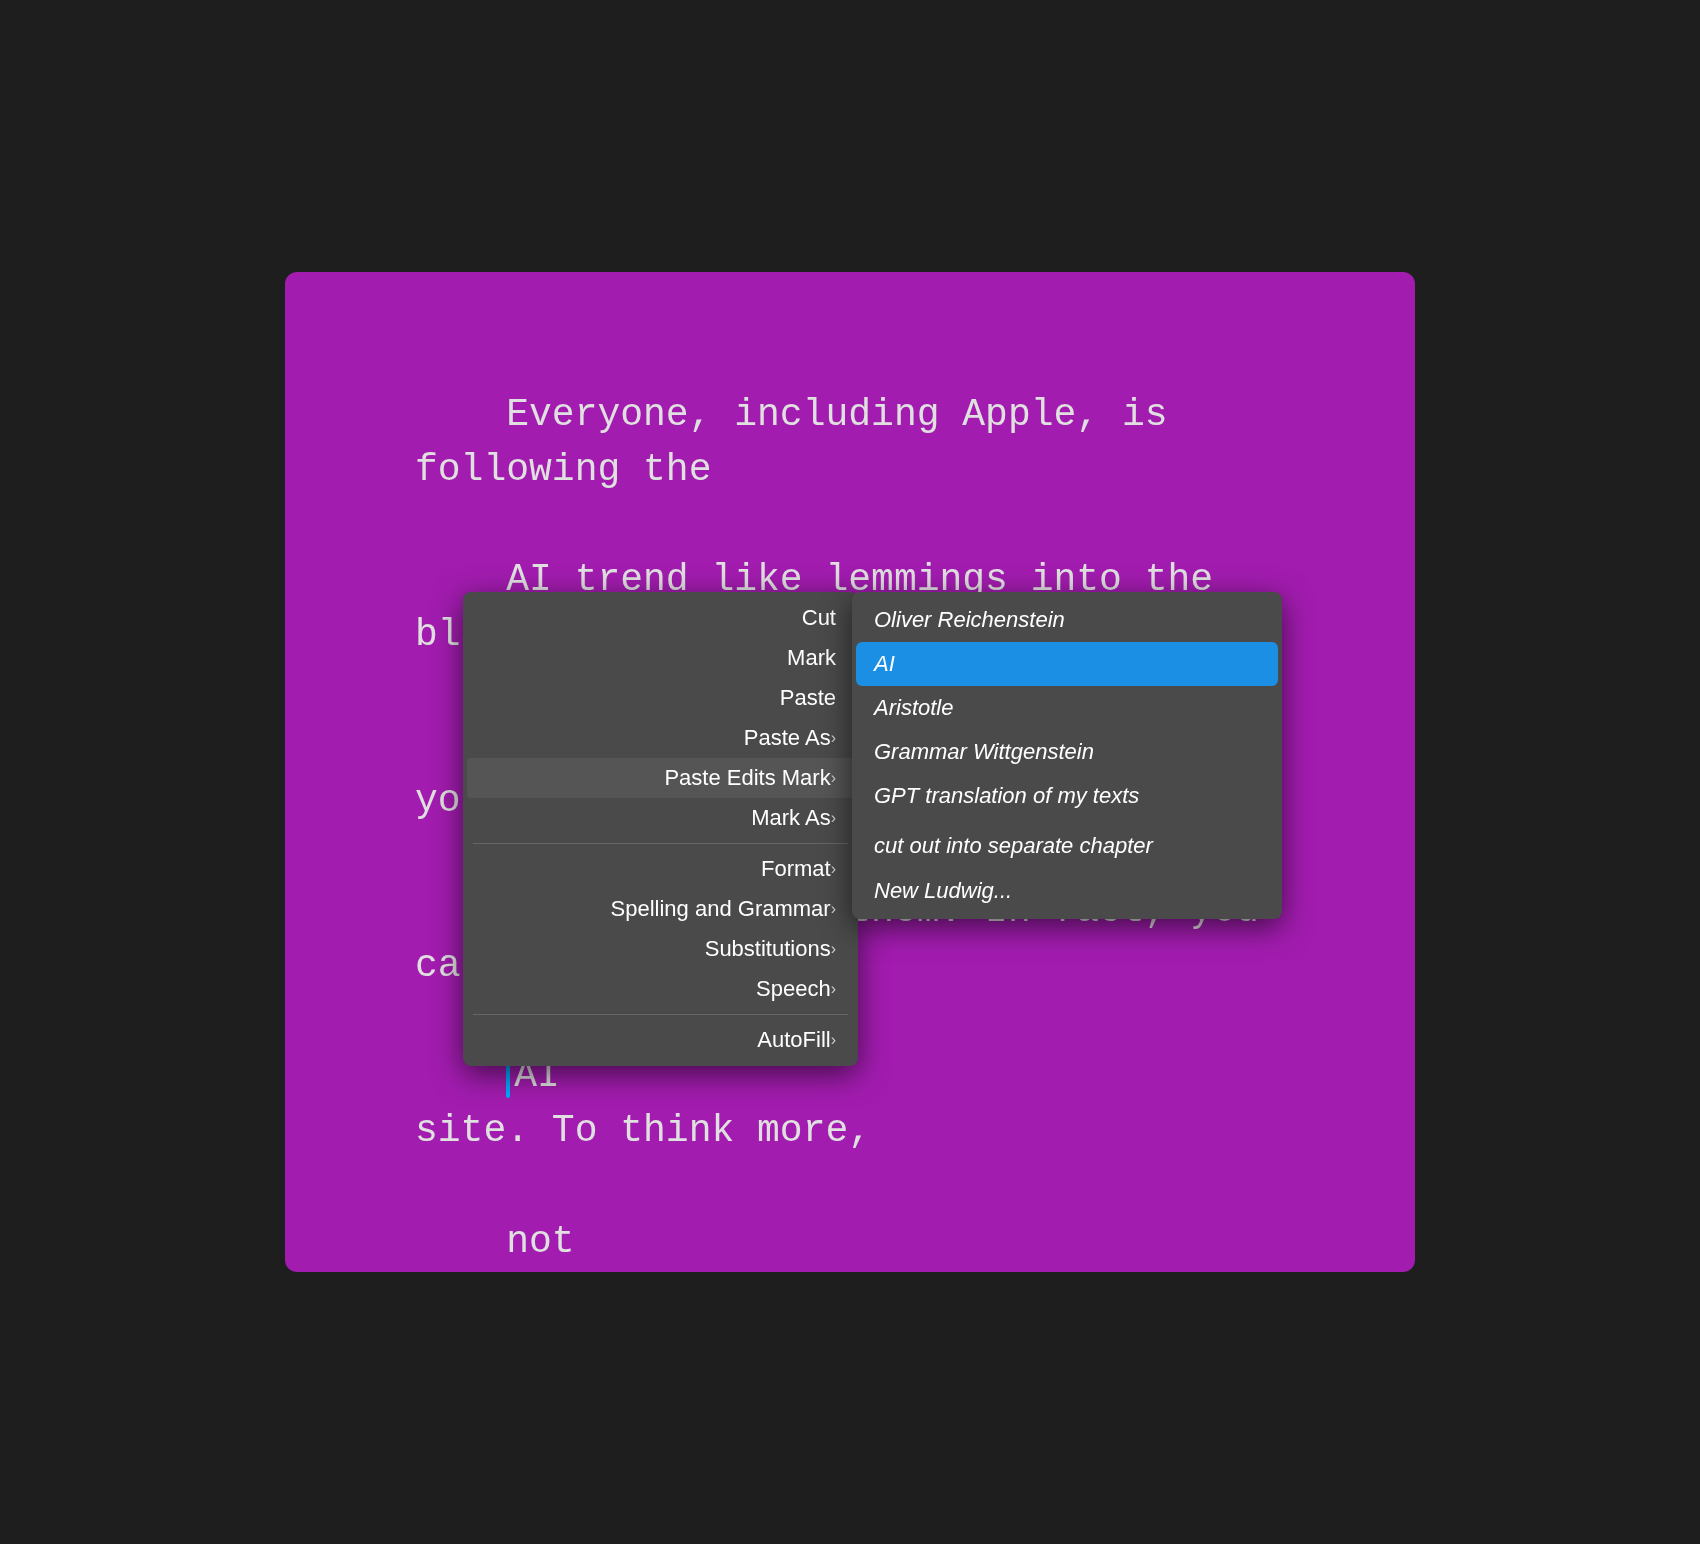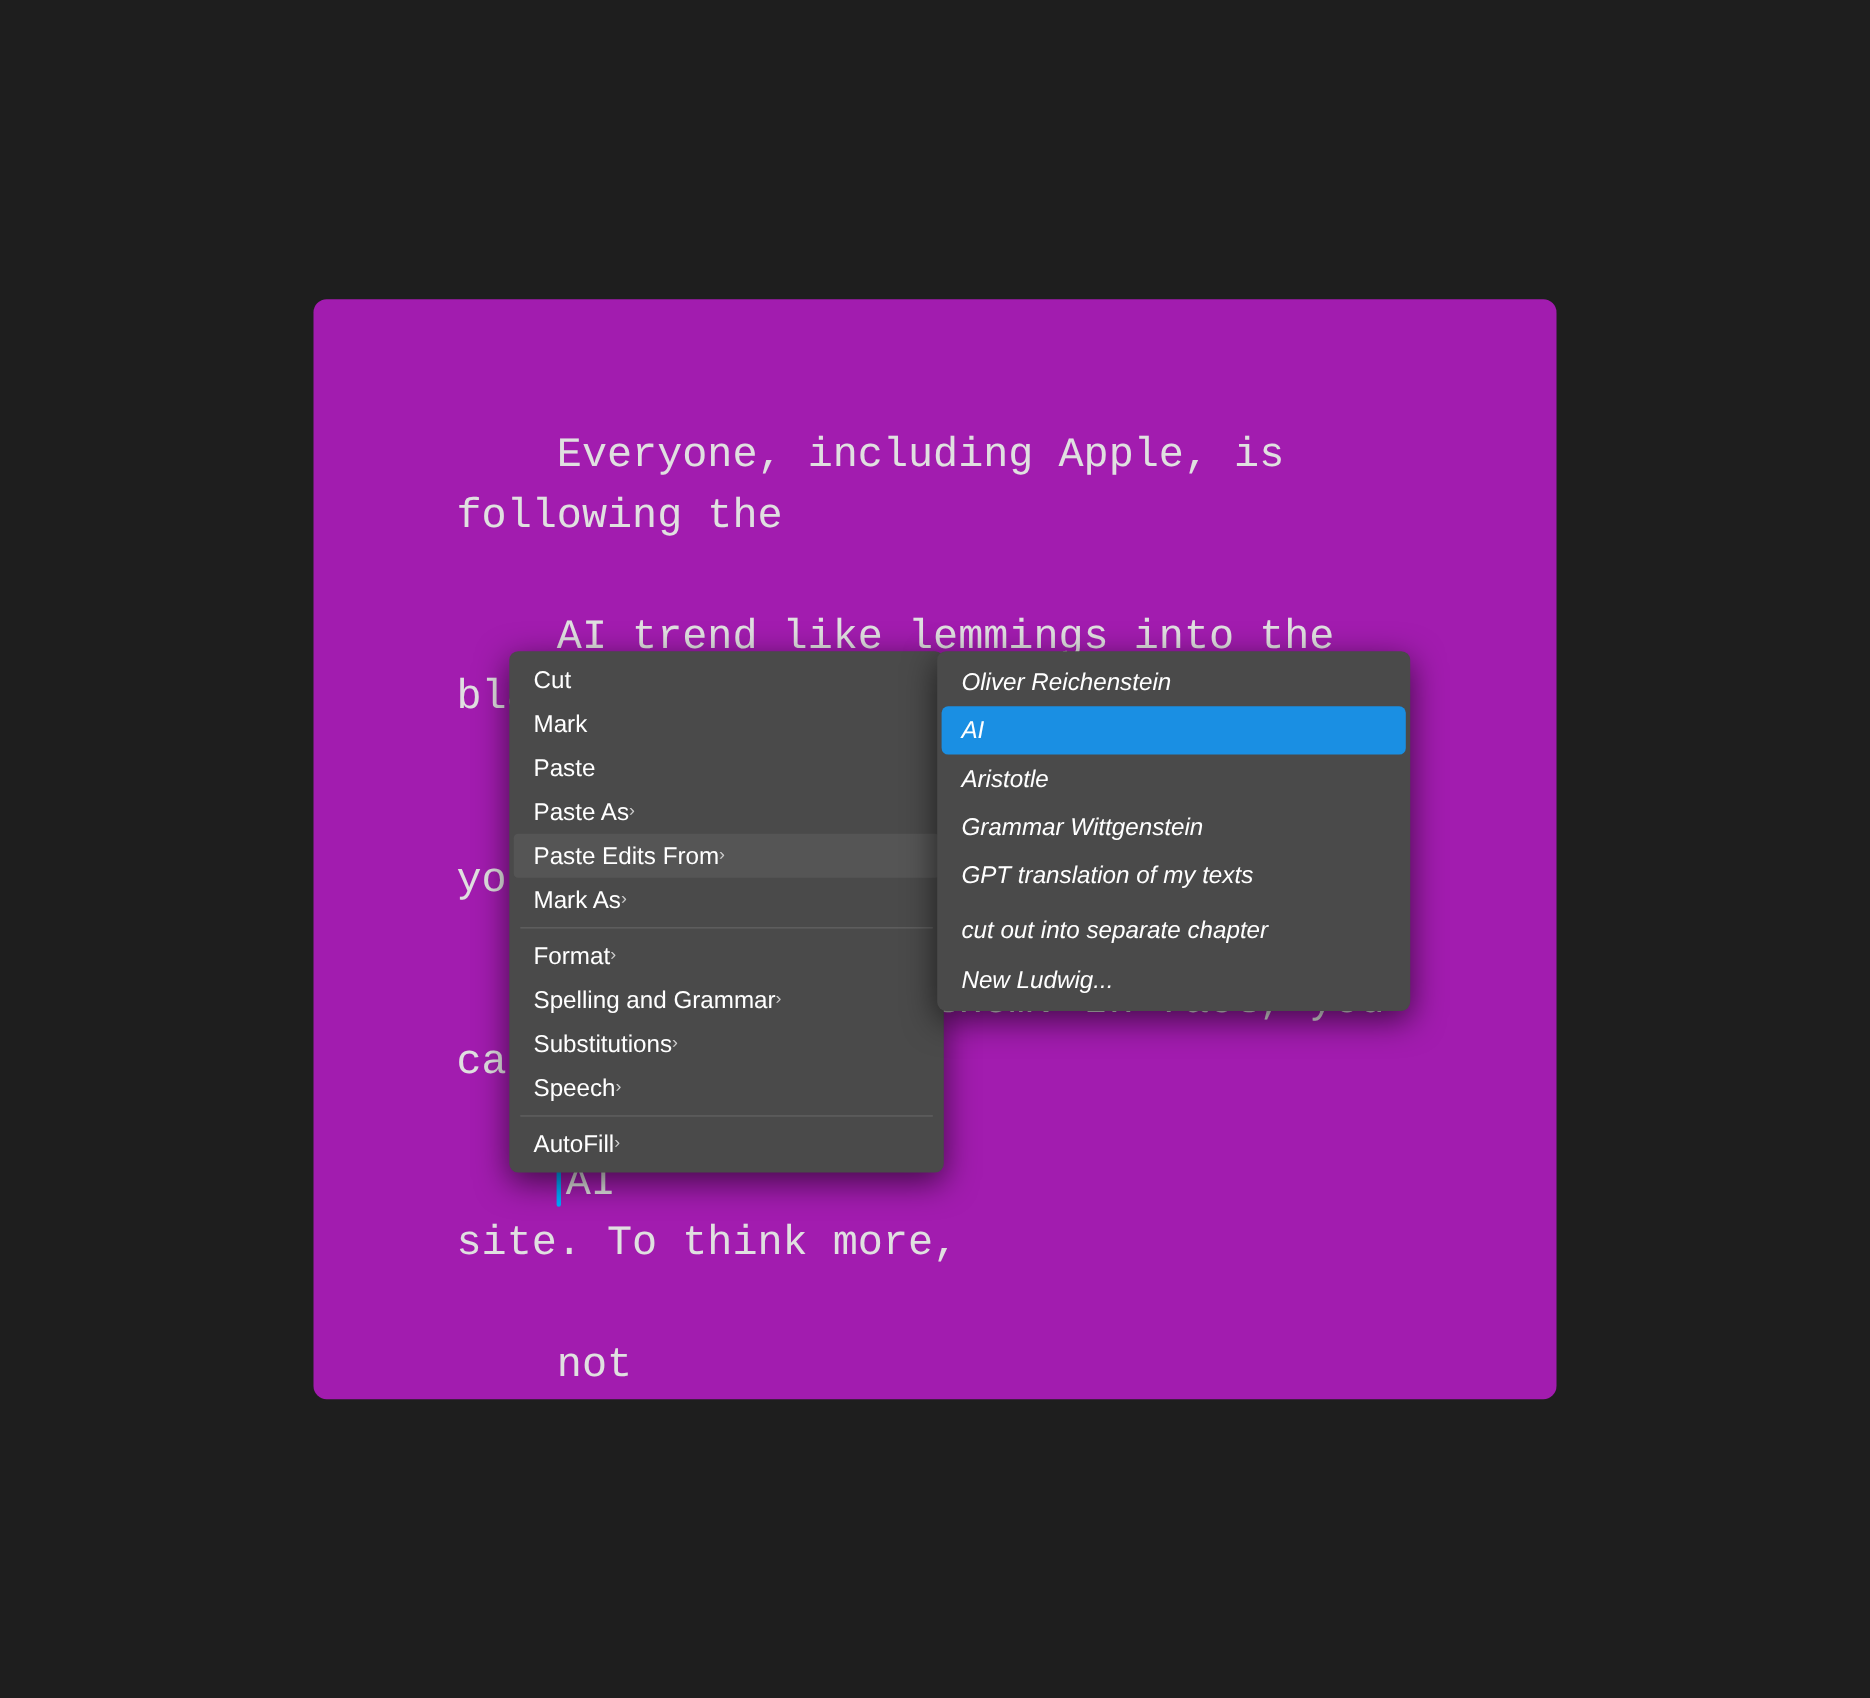--- a/index.html
+++ b/index.html
@@ -52,21 +52,21 @@
       background-color: #4a4a4a;
       border-radius: 8px;
       padding: 6px 0;
       box-shadow: 0 8px 30px rgba(0,0,0,0.6);
       z-index: 10;
     }
 
     .menu-item {
       display: flex;
       align-items: center;
-      justify-content: flex-start;
+      justify-content: flex-end;
       padding: 7px 18px;
       font-family: -apple-system, BlinkMacSystemFont, 'San Francisco', 'Helvetica Neue', sans-serif;
       font-size: 22px;
       color: #ffffff;
       cursor: default;
       border-radius: 4px;
       margin: 0 4px;
     }
 
     .menu-item.highlighted {
@@ -144,21 +144,21 @@
       <span>Mark</span>
     </div>
     <div class="menu-item">
       <span>Paste</span>
     </div>
     <div class="menu-item">
       <span>Paste As</span>
       <span class="chevron">›</span>
     </div>
     <div class="menu-item highlighted">
-      <span>Paste Edits From</span>
+      <span>Paste Edits Mark</span>
       <span class="chevron">›</span>
     </div>
     <div class="menu-item">
       <span>Mark As</span>
       <span class="chevron">›</span>
     </div>
     <div class="menu-divider"></div>
     <div class="menu-item">
       <span>Format</span>
       <span class="chevron">›</span>

